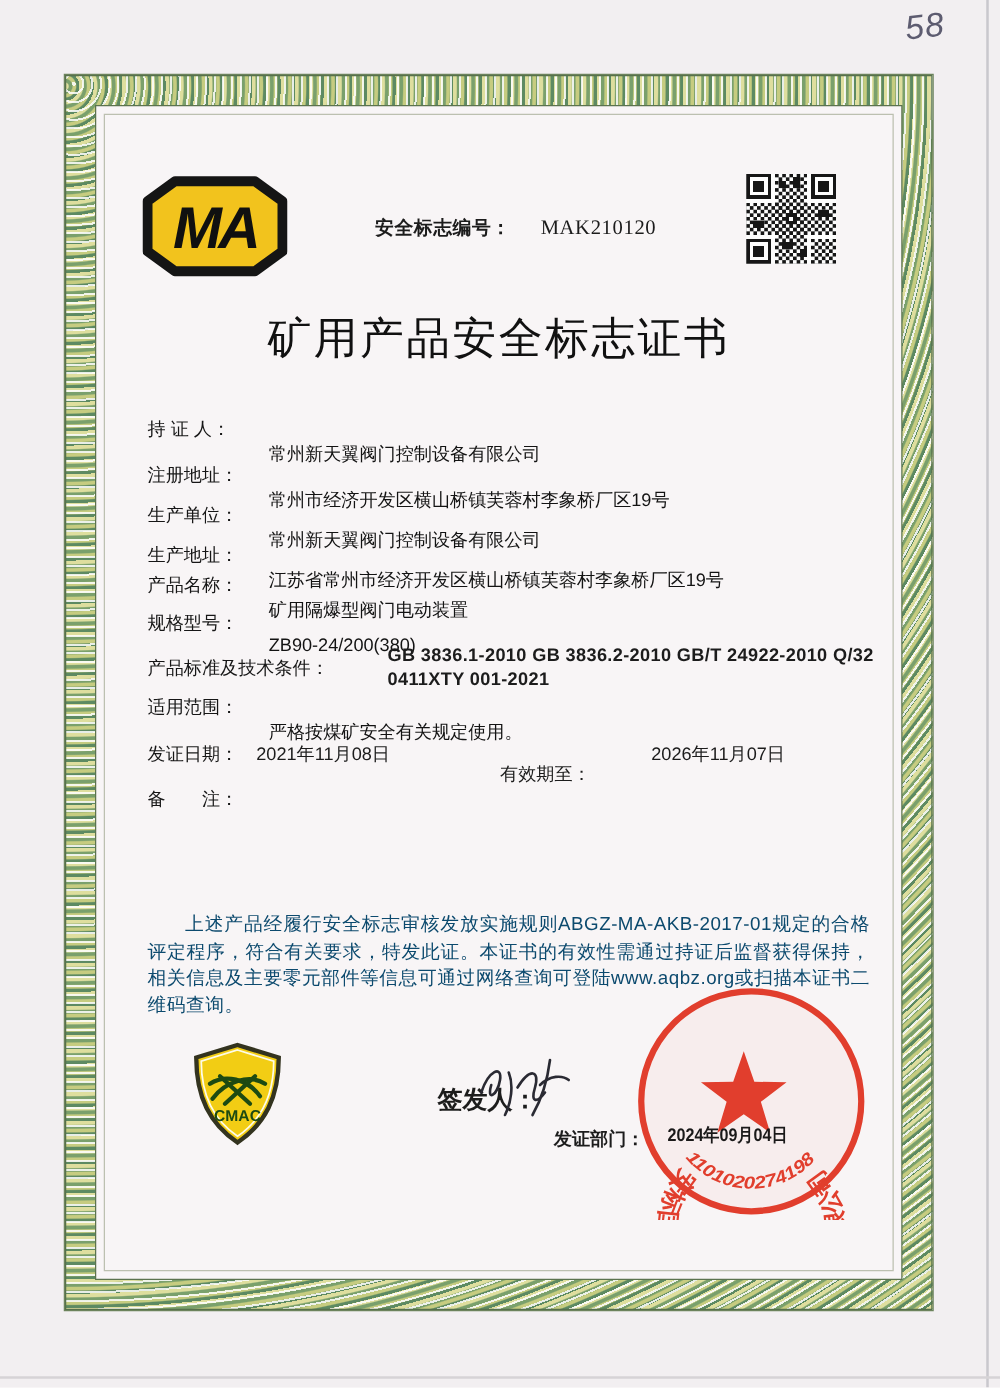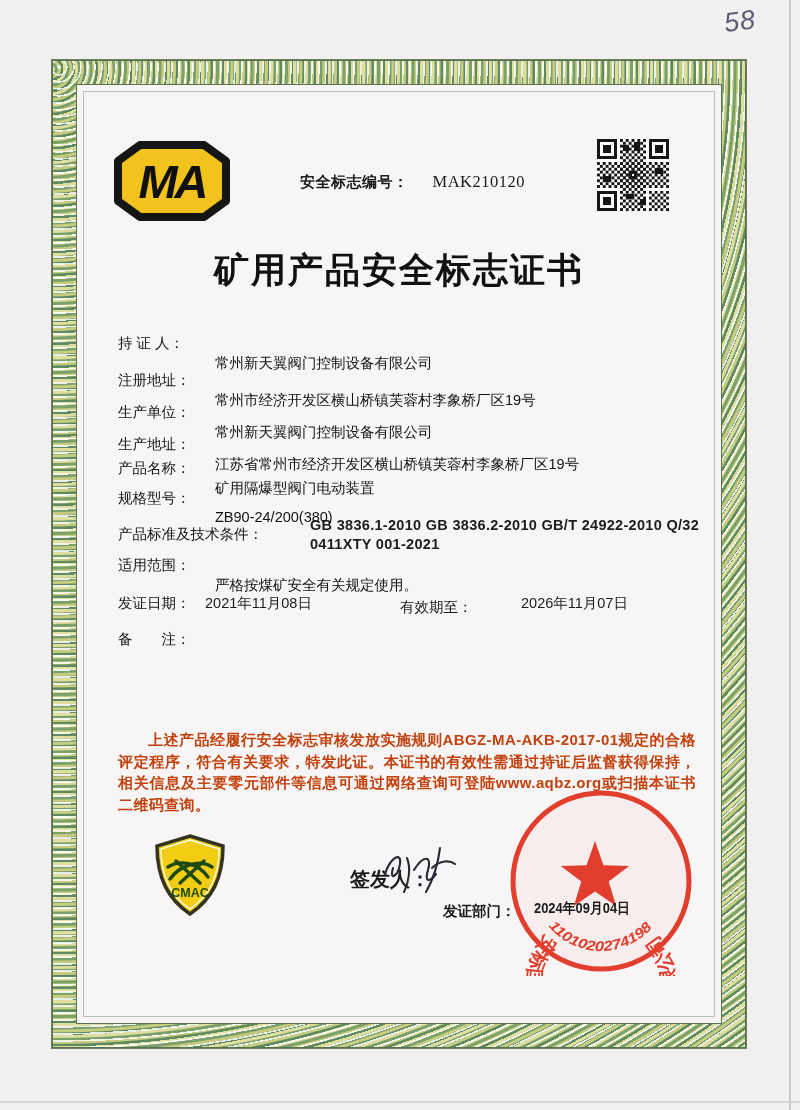--- a/index.html
+++ b/index.html
@@ -44,41 +44,41 @@
   }
 
   
   .ma-logo { left:114px; top:140px; }
   .cert-no { left:300px; top:172px; font-size:15px; font-weight:700; letter-spacing:0.5px; white-space:nowrap; }
   .cert-no .num { font-family:"Liberation Serif", serif; font-weight:400; font-size:16.5px; letter-spacing:0.5px; margin-left:24px; }
   .qr { left:597px; top:139px; }
 
   .title {
     left:52px; top:247px; width:694px; text-align:center;
-    font-size:35px; font-weight:700; letter-spacing:2px; color:#111;
+    font-size:35px; font-weight:400; letter-spacing:2px; color:#111;
   }
 
   
   .frow { left:118px; white-space:nowrap; font-size:14.5px; font-weight:400; }
   .frow .lab { display:inline-block; color:#161616; }
   .frow .val { color:#131313; }
   .val-at { position:absolute; left:97px; top:0;margin-top:20px; }
   .row-std-val {
     left:310px; top:516px; width:392px; font-size:14.5px; font-weight:700;
     line-height:19px; word-break:break-all; letter-spacing:0.3px; white-space:normal;
   }
   .dates .issue-val { position:absolute; left:87px; top:0; }
-  .dates .valid-lab { position:absolute; left:282px; top:4px; }
+  .dates .valid-lab { position:absolute; left:282px; top:16px; }
   .dates .valid-val { position:absolute; left:379px; top:0;margin-left:24px; }
 
   
   .statement {
     left:118px; top:729px; width:578px;
-    font-size:15px; font-weight:700; line-height:21.5px;
-    text-indent:2em; letter-spacing:0.4px; color:#c2410c;
+    font-size:15px; font-weight:400; line-height:21.5px;
+    text-indent:2em; letter-spacing:0.4px; color:#0c4a6e;
     text-align:justify;
   }
 
   
   .cmac { left:150px; top:833px; }
   .signer-label { left:350px; top:866px; font-size:20px; font-weight:700; white-space:nowrap; }
   .signature { left:380px; top:838px; }
   .dept-label { left:443px; top:866px; font-size:14.5px; font-weight:700; white-space:nowrap;margin-top:36px; }
   .stamp { left:506px; top:786px; mix-blend-mode:multiply; }
 </style>

